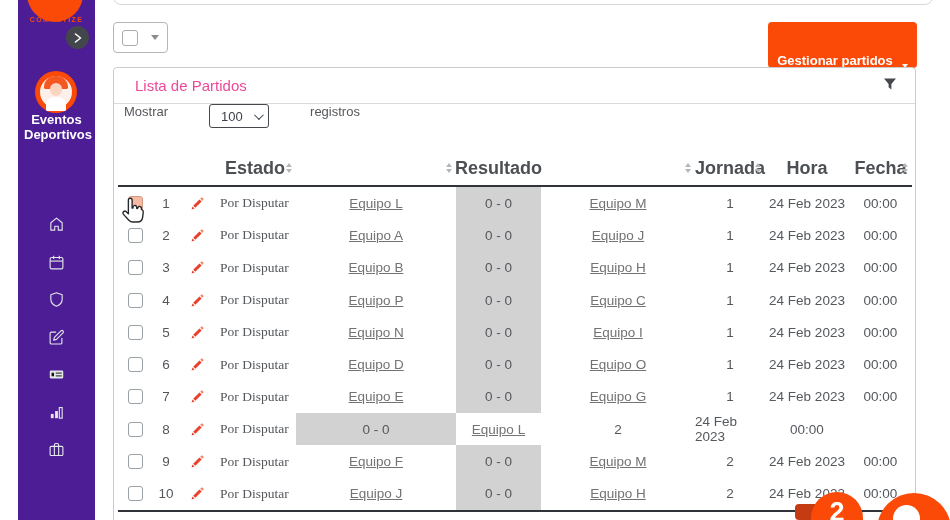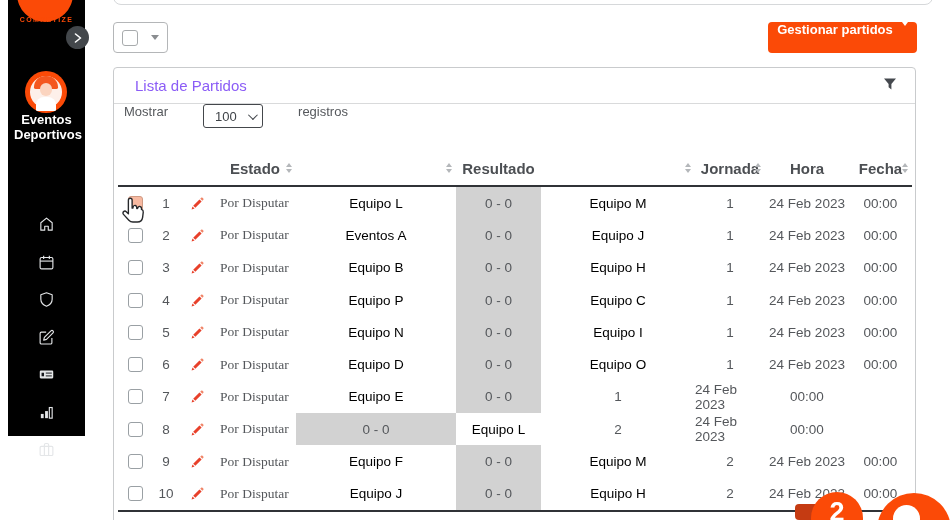--- a/index.html
+++ b/index.html
@@ -1,22 +1,22 @@
 <!DOCTYPE html>
 <html><head>
 <meta charset="utf-8">
 <style>
   * { margin:0; padding:0; box-sizing:border-box; }
   html,body { width:950px; height:520px; overflow:hidden; background:#fff;
     font-family:"Liberation Sans", sans-serif; }
   .app { position:relative; width:950px; height:520px; }
 
   
-  .sidebar { position:absolute; left:8px; top:0; width:77px; height:436px;
-    background:#000000; z-index:5; }
+  .sidebar { position:absolute; left:18px; top:0; width:77px; height:520px;
+    background:#4c1d95; z-index:5; }
   .logo-circle { position:absolute; left:9px; top:-34px; width:56px; height:56px;
     border-radius:50%; background:#fb4a07; }
   .brand { position:absolute; left:0; top:16px; width:77px; text-align:center;
     color:#fb4a07; font-size:7px; font-weight:bold; letter-spacing:1.4px; }
   .collapse-btn { position:absolute; left:66px; top:26px; width:23px; height:23px;
     border-radius:50%; background:#43474b; border:none; color:#fff; z-index:6;
     display:flex; align-items:center; justify-content:center; cursor:pointer;
     font-size:10px; padding:0; }
   .avatar { position:absolute; left:17px; top:71px; width:42px; height:42px;
     border-radius:50%; background:#fb4a07; overflow:hidden; }
@@ -43,65 +43,65 @@
     border:1px solid #d6d8da; border-radius:8px; background:#fff; }
 
   .select-all { position:absolute; left:36px; top:22px; width:55px; height:31px;
     background:#fff; border:1px solid #b4b6b8; border-radius:4px; display:flex;
     align-items:center; justify-content:space-between; padding:0 8px; cursor:pointer; }
   .cb { width:16px; height:16px; border:1px solid #a8abad; border-radius:3px;
     background:#fff; }
   .caret-down { width:0; height:0; border-left:4px solid transparent;
     border-right:4px solid transparent; border-top:5px solid #8a8d90; }
 
-  .manage-btn { position:absolute; left:691px; top:22px; width:149px; height:31px;
+  .manage-btn { position:absolute; left:691px; top:22px; width:149px; height:46px;
     background:#fb4a07; border:none; border-radius:4px; color:#fff; font-size:13px;
-    font-weight:600; display:flex; align-items:flex-start; justify-content:center;
+    font-weight:600; display:flex; align-items:flex-end; justify-content:center;
     gap:9px; cursor:pointer; font-family:"Liberation Sans", sans-serif; }
   .manage-btn .caret-down { border-top-color:#fff; border-left-width:3.5px;
     border-right-width:3.5px; border-top-width:4.5px; }
 
   
   .panel { position:absolute; left:36px; top:67px; width:803px; height:480px;
     background:#fff; border:1px solid #c9cbcd; border-radius:4px; }
   .panel-header { height:36px; display:flex; align-items:center;
     justify-content:space-between; padding:0 16px 0 21px;
     border-bottom:1px solid #d9dadb; }
-  .panel-title { color:#8b5cf6; font-size:15px; }
+  .panel-title { color:#ec4899; font-size:15px; }
   .funnel-btn { background:none; border:none; cursor:pointer; padding:2px; }
 
   .controls { height:47px; display:flex; align-items:flex-start; padding-left:10px;
     color:#55585c; font-size:13px;gap:20px; }
-  .page-size { margin:0 15px; width:60px; height:24px; border:1px solid #44474b;
+  .page-size { margin:0 21px; width:60px; height:24px; border:1px solid #44474b;
     border-radius:3px; display:flex; align-items:center; justify-content:space-between;
     padding:0 7px 0 11px; color:#3f4348; cursor:pointer; background:#fff; }
   .page-size .chev { width:7px; height:7px; border-right:1.6px solid #3f4348;
     border-bottom:1.6px solid #3f4348; transform:rotate(45deg) translateY(-2px); }
 
   .grid-cols { display:grid;
     grid-template-columns:34px 28px 34px 82px 160px 85px 154px 70px 84px 63px; }
   .table { margin-left:4px; width:794px; }
   .thead { height:36px; border-bottom:2px solid #303337; align-items:center;
-    color:#4c4f53; font-size:15px; font-weight:600; }
+    color:#4c4f53; font-size:18px; font-weight:600; }
   .th { position:relative; height:100%; display:flex; align-items:center;
     justify-content:center; cursor:pointer; }
   .sort { position:absolute; right:4px; top:50%; transform:translateY(-50%);
     display:flex; flex-direction:column; gap:2px; }
   .sort i { display:block; width:0; height:0; border-left:3.5px solid transparent;
     border-right:3.5px solid transparent; }
   .sort .up { border-bottom:4px solid #b4b7ba; }
   .sort .dn { border-top:4px solid #b4b7ba; }
 
   .tbody { border-bottom:2px solid #303337; }
   .trow { grid-auto-rows:32.3px; height:32.3px; align-items:center;
     color:#54575b; font-size:13.5px; }
   .cell { height:100%; display:flex; align-items:center; justify-content:center; }
   .c-estado { justify-content:flex-start; padding-left:6px;font-family:Liberation Serif, serif; }
   .c-result { background:#d2d2d2; }
-  .team { color:#000000; cursor:pointer; }
+  .team { color:#737373; cursor:pointer;text-decoration:underline; }
   .row-cb { width:15px; height:15px; border:1px solid #9aa0a4; border-radius:3px;
     background:#fff; cursor:pointer; }
   .row-cb.hovered { background:#f7b9a1; border-color:#cf9a83; }
   .edit-btn { background:none; border:none; cursor:pointer; padding:0; line-height:0; }
 
   
   .widget-tab { position:absolute; left:718px; top:504px; width:32px; height:16px;
     background:#c53b12; border-radius:4px; z-index:40; }
   .chat-badge { position:absolute; left:734px; top:492px; width:52px; height:52px;
     border-radius:50%; background:#fb4a07; color:#fff; font-size:27px; font-weight:bold;
@@ -294,21 +294,21 @@
               </div>
               <div class="cell c-num">2</div>
               <div class="cell c-edit">
                 <button class="edit-btn"><svg width="15" height="15" viewBox="0 0 16 16">
                     <path fill="#e8402a" d="M1.7 14.3l.9-3.2 2.3 2.3-3.2.9zM3.4 10.3L10.1 3.6 12.4 5.9 5.7 12.6z"></path>
                     <path fill="#f08568" d="M10.9 2.8l1-1c.4-.4 1-.4 1.4 0l.9.9c.4.4.4 1 0 1.4l-1 1z"></path>
                   </svg></button>
               </div>
               <div class="cell c-estado">Por Disputar</div>
               <div class="cell c-local">
-                <span class="team">Eventos A</span>
+                <span class="team">Equipo A</span>
               </div>
               <div class="cell c-result">0 - 0</div>
               <div class="cell c-visit">
                 <span class="team">Equipo J</span>
               </div>
               <div class="cell c-jornada">1</div>
               <div class="cell c-fecha">24 Feb 2023</div>
               <div class="cell c-hora">00:00</div>
             </div>
             <div class="trow grid-cols">
@@ -412,20 +412,23 @@
                 <button class="edit-btn"><svg width="15" height="15" viewBox="0 0 16 16">
                     <path fill="#e8402a" d="M1.7 14.3l.9-3.2 2.3 2.3-3.2.9zM3.4 10.3L10.1 3.6 12.4 5.9 5.7 12.6z"></path>
                     <path fill="#f08568" d="M10.9 2.8l1-1c.4-.4 1-.4 1.4 0l.9.9c.4.4.4 1 0 1.4l-1 1z"></path>
                   </svg></button>
               </div>
               <div class="cell c-estado">Por Disputar</div>
               <div class="cell c-local">
                 <span class="team">Equipo E</span>
               </div>
               <div class="cell c-result">0 - 0</div>
+              <div class="cell c-visit">
+                <span class="team">Equipo G</span>
+              </div>
               <div class="cell c-jornada">1</div>
               <div class="cell c-fecha">24 Feb 2023</div>
               <div class="cell c-hora">00:00</div>
             </div>
             <div class="trow grid-cols">
               <div class="cell c-check">
                 <div class="row-cb"></div>
               </div>
               <div class="cell c-num">8</div>
               <div class="cell c-edit">

